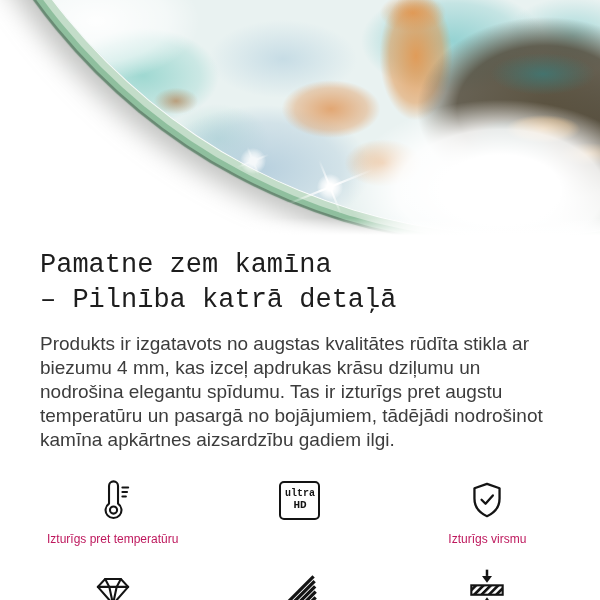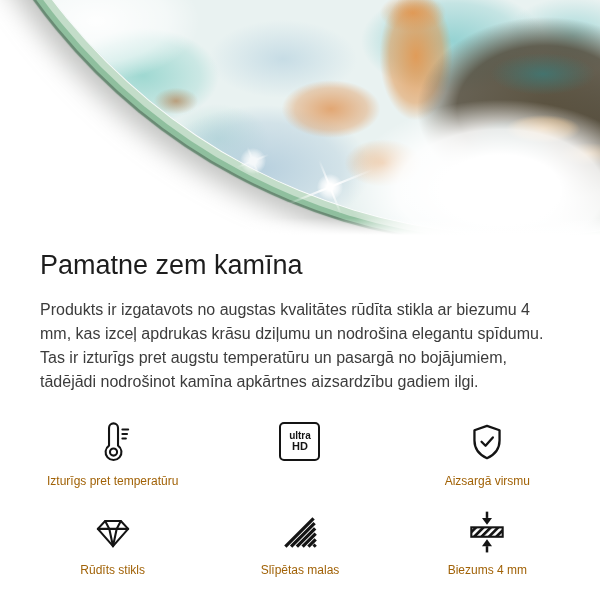--- a/index.html
+++ b/index.html
@@ -50,30 +50,30 @@
   .sparkle .beam-h{position:absolute;left:0;top:calc(50% - 1px);width:100%;height:2px;
     background:linear-gradient(to right, rgba(255,255,255,0), #fff 46%, #fff 54%, rgba(255,255,255,0));}
   .sparkle .beam-v{position:absolute;top:0;left:calc(50% - 1px);height:100%;width:2px;
     background:linear-gradient(to bottom, rgba(255,255,255,0), #fff 46%, #fff 54%, rgba(255,255,255,0));}
   .sparkle .glow{position:absolute;left:50%;top:50%;width:26px;height:26px;border-radius:50%;transform:translate(-50%,-50%);
     background:radial-gradient(circle, #fff 18%, rgba(255,255,255,0.6) 46%, rgba(255,255,255,0) 72%);}
   .sparkle.main{left:284px;top:158px;width:92px;height:58px;transform:rotate(-22deg);}
   .sparkle.small{left:236px;top:146px;width:34px;height:30px;transform:rotate(-22deg);opacity:0.85;}
 
   
-  .page-title{margin:10px 40px 0;font-family:Liberation Sans, sans-serif;font-weight:400;
+  .page-title{margin:10px 40px 0;font-family:Liberation Mono, monospace;font-weight:400;
     font-size:27px;line-height:1.28;color:#1d1d1d;}
   .page-title .line{display:block;}
-  .intro{margin:15px 40px 0;max-width:535px;font-size:16px;line-height:24px;color:#3c3c3c;}
+  .intro{margin:15px 40px 0;max-width:535px;font-size:19px;line-height:24px;color:#3c3c3c;}
 
   
   .features{width:562px;margin:24px auto 0;display:grid;grid-template-columns:1fr 1fr 1fr;row-gap:19px;}
   .feature{display:flex;flex-direction:column;align-items:center;text-align:center;}
-  .icon-wrap{height:48px;display:flex;align-items:center;justify-content:flex-end;}
-  .feature-label{margin-top:8px;font-size:12px;color:#a16207;}
+  .icon-wrap{height:48px;display:flex;align-items:center;justify-content:flex-end;font-family:Liberation Mono, monospace;}
+  .feature-label{margin-top:8px;font-size:12px;color:#be185d;}
   svg.fi{display:block;}
 
   .uhd-box{width:37px;height:35px;border:2.5px solid #141414;border-radius:5px;
     display:flex;flex-direction:column;align-items:center;justify-content:center;color:#141414;}
   .uhd-top{font-size:10px;font-weight:700;line-height:1.05;letter-spacing:0;}
   .uhd-bottom{font-size:11px;font-weight:800;line-height:1.0;letter-spacing:0;}
 </style>
 </head>
 <body>
 
@@ -91,20 +91,21 @@
   <div class="sparkle small">
     <span class="beam-h"></span>
       <span class="beam-v"></span>
       <span class="glow"></span>
   </div>
   <div class="fade-bottom"></div>
 </div>
 
 <h1 class="page-title">
   <span class="line">Pamatne zem kamīna</span>
+  <span class="line">– Pilnība katrā detaļā</span>
 </h1>
 
 <p class="intro">Produkts ir izgatavots no augstas kvalitātes rūdīta stikla ar biezumu 4 mm, kas izceļ apdrukas krāsu dziļumu un nodrošina elegantu spīdumu. Tas ir izturīgs pret augstu temperatūru un pasargā no bojājumiem, tādējādi nodrošinot kamīna apkārtnes aizsardzību gadiem ilgi.</p>
 
 <div class="features">
 
   <div class="feature">
     <div class="icon-wrap">
       <svg class="fi" width="46" height="46" viewBox="0 0 44 44" fill="none" stroke="#141414" stroke-width="2" stroke-linecap="round" stroke-linejoin="round">
         <path d="M18.2,25.4 V8.5 a4.3,4.3 0 0 1 8.6,0 V25.4 a7.6,7.6 0 1 1 -8.6,0 Z"></path>
@@ -124,21 +125,21 @@
     </div>
   </div>
 
   <div class="feature">
     <div class="icon-wrap">
       <svg class="fi" width="46" height="46" viewBox="0 0 44 44" fill="none" stroke="#141414" stroke-width="2.2" stroke-linecap="round" stroke-linejoin="round">
         <path d="M22,6.5 L34,10.8 V20.5 C34,29.5 29,34.3 22,37.5 C15,34.3 10,29.5 10,20.5 V10.8 Z"></path>
         <path d="M16.8,21.8 L20.6,25.6 L27.6,17.6"></path>
       </svg>
     </div>
-    <div class="feature-label">Aizsargā virsmu</div>
+    <div class="feature-label">Izturīgs virsmu</div>
   </div>
 
   <div class="feature">
     <div class="icon-wrap">
       <svg class="fi" width="46" height="46" viewBox="0 0 44 44" fill="none" stroke="#141414" stroke-width="2" stroke-linecap="round" stroke-linejoin="round">
         <path d="M14.5,12.5 H29.5 L36.5,20 L22,36.5 L7.5,20 Z"></path>
         <path d="M7.5,20 H36.5"></path>
         <path d="M14.5,12.5 L18.5,20 L22,36.5"></path>
         <path d="M29.5,12.5 L25.5,20 L22,36.5"></path>
       </svg>

